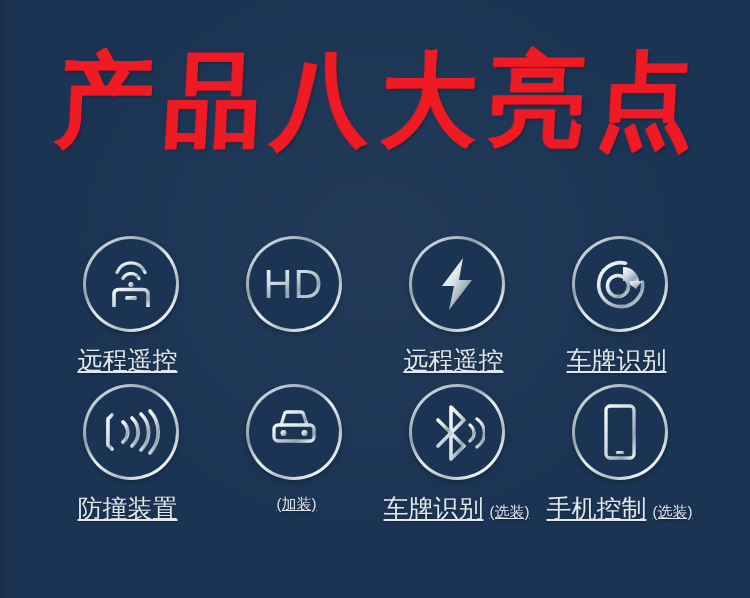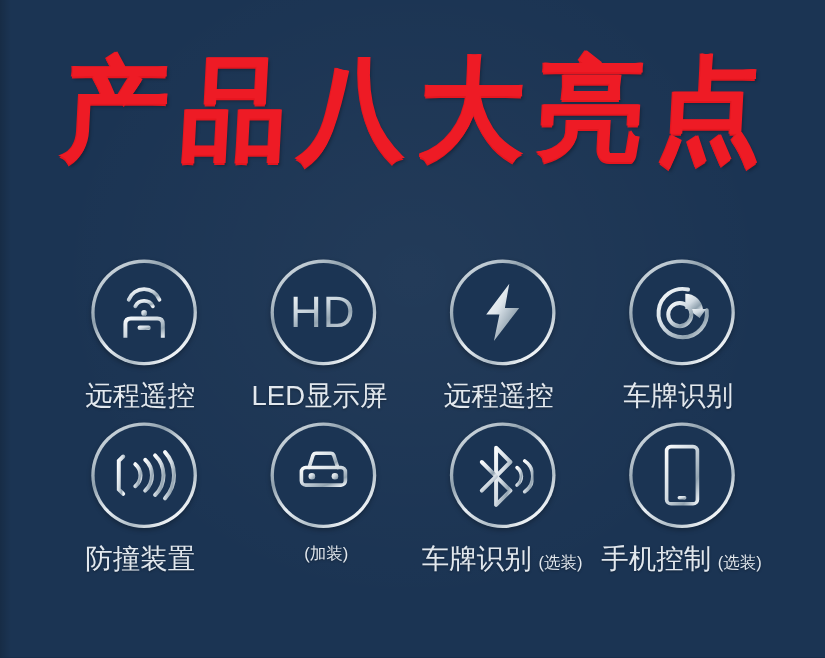--- a/index.html
+++ b/index.html
@@ -129,20 +129,21 @@
     margin-top: 16px;
     color: #e2e8ee;
     font-size: 25px;
     font-weight: 400;
     line-height: 1;
     white-space: nowrap;
     text-shadow: 0 1px 2px rgba(0,0,0,0.35);
     display: flex;
     align-items: baseline;
     justify-content: center;
+    text-decoration: underline;
   }
   .label .suffix {
     font-size: 15px;
     margin-left: 6px;
   }
 </style>
 </head>
 <body>
 
 <div id="page">
@@ -179,24 +180,20 @@
         </div>
         <div class="label">
           <span>远程遥控</span>
             <span class="suffix"></span>
         </div>
       </div>
 
       <div class="feature">
         <div class="ring">
           <span class="hd-text">HD</span>
-        </div>
-        <div class="label">
-          <span>LED显示屏</span>
-            <span class="suffix"></span>
         </div>
       </div>
 
       <div class="feature">
         <div class="ring">
           <span class="glyph">
             <svg width="50" height="58" viewBox="0 0 50 58">
               <defs>
                 <linearGradient id="g2" x1="0" y1="0" x2="1" y2="1">
                   <stop offset="0%" stop-color="#ffffff"></stop>

